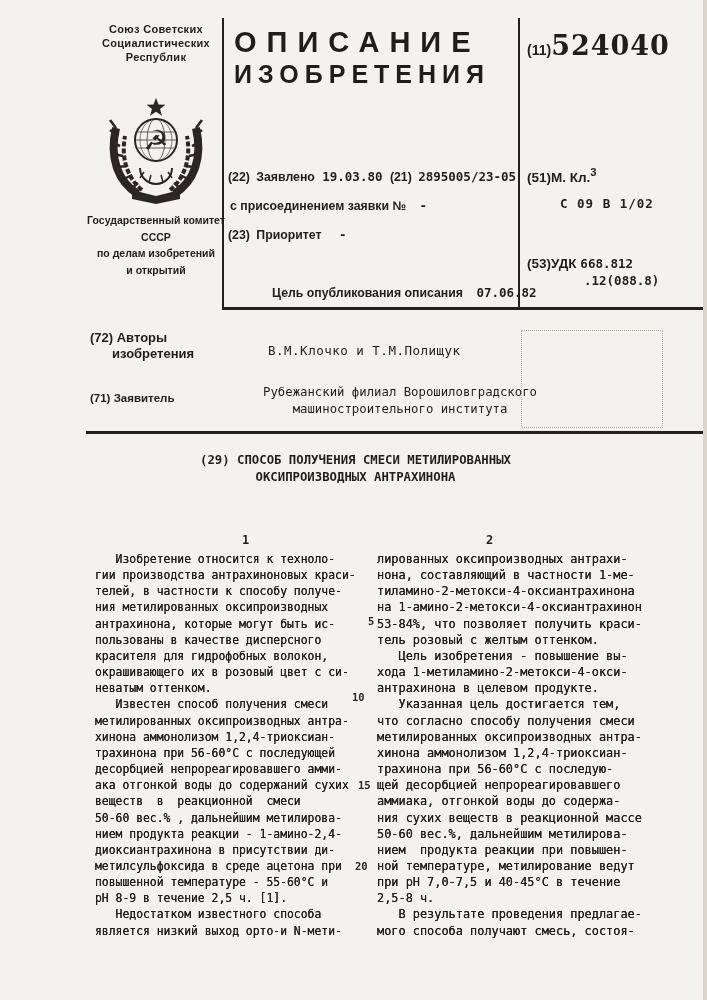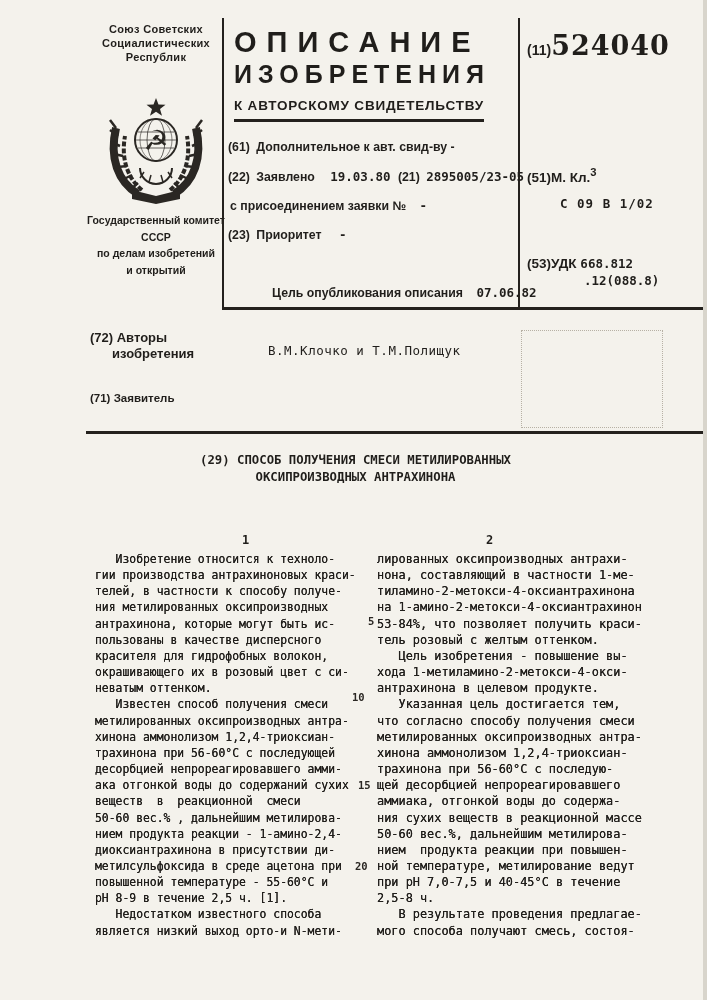--- a/index.html
+++ b/index.html
@@ -108,30 +108,25 @@
 по делам изобретений
 и открытий</div>
 
   <div class="abs ink vline1"></div>
   <div class="abs ink vline2"></div>
   <div class="abs ink hline1"></div>
   <div class="abs ink hline2"></div>
 
   <div class="abs t1" style="word-spacing:2px">ОПИСАНИЕ</div>
   <div class="abs t2">ИЗОБРЕТЕНИЯ</div>
-  <div class="abs subt">К АВТОРСКОМУ СВИДЕТЕЛЬСТВУ</div>
-
-  <div class="field" style="left:228px;top:140px">
-    <span class="code">(61)</span>
-    <span>Дополнительное к авт. свид-ву -</span>
-  </div>
+
   <div class="field" style="left:228px;top:169px">
     <span class="code">(22)</span>
     <span>Заявлено</span>
-    <span class="monoval" style="margin-left:12px">19.03.80</span>
+    <span class="monoval" style="margin-left:4px">19.03.80</span>
     <span class="code" style="margin-left:4px">(21)</span>
     <span class="monoval">2895005/23-05</span>
   </div>
   <div class="field" style="left:230px;top:198px">
     <span>с присоединением заявки №</span>
     <span class="monoval" style="margin-left:10px">-</span>
   </div>
   <div class="field" style="left:228px;top:227px">
     <span class="code">(23)</span>
     <span>Приоритет</span>
@@ -154,20 +149,22 @@
     <span class="v">668.812</span>
   </div>
   <div class="abs f53b">.12(088.8)</div>
 
   <div class="abs authors-label">
     <span>(72) Авторы</span>
     <span class="ind">изобретения</span>
   </div>
   <div class="abs authors-value">В.М.Клочко и Т.М.Полищук</div>
   <div class="abs applicant-label">(71) Заявитель</div>
+  <div class="abs applicant-value preline">Рубежанский филиал Ворошиловградского
+машиностроительного института</div>
   <div class="abs artifact"></div>
 
   <div class="abs title54 preline">(29) СПОСОБ ПОЛУЧЕНИЯ СМЕСИ МЕТИЛИРОВАННЫХ
 ОКСИПРОИЗВОДНЫХ АНТРАХИНОНА</div>
 
   <div class="colhead ch1">1</div>
   <div class="colhead ch2">2</div>
 
   <div class="bodycol col1">   Изобретение относится к техноло-
 гии производства антрахиноновых краси-

